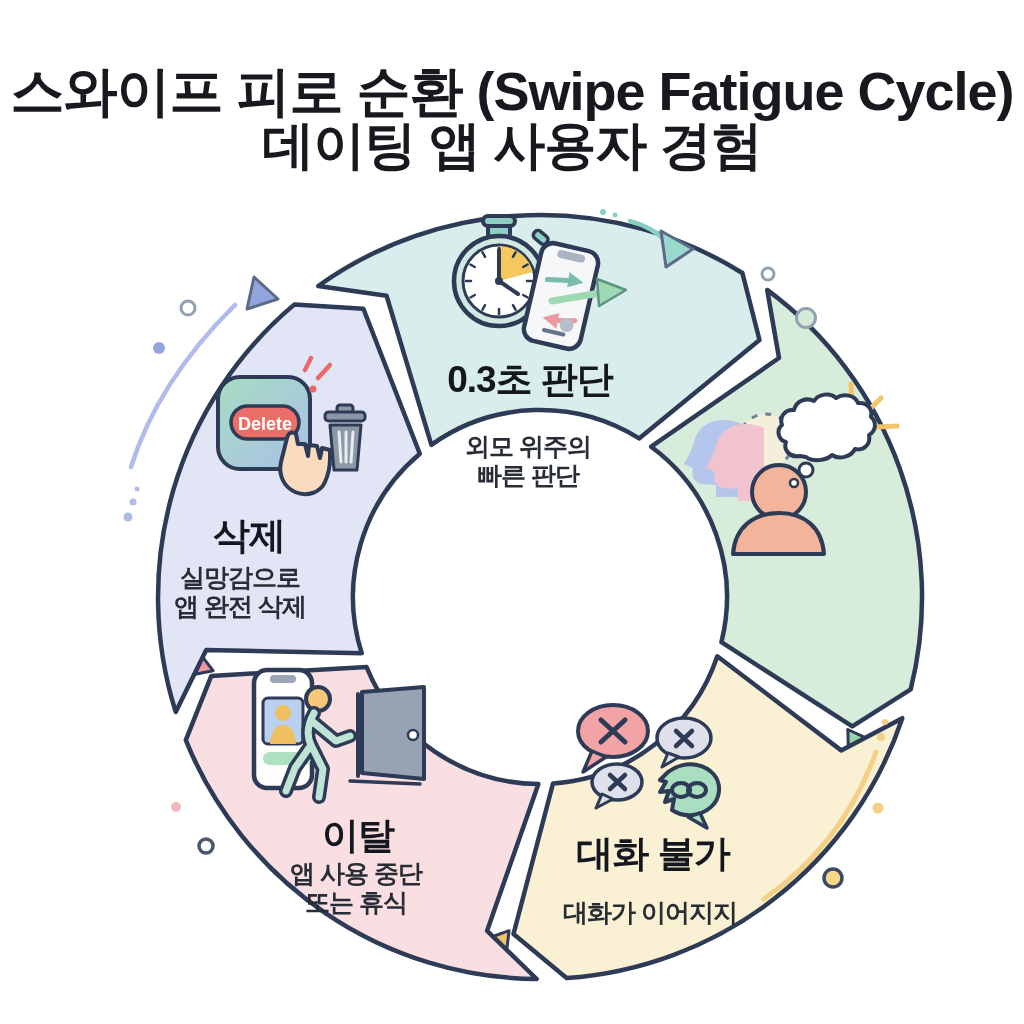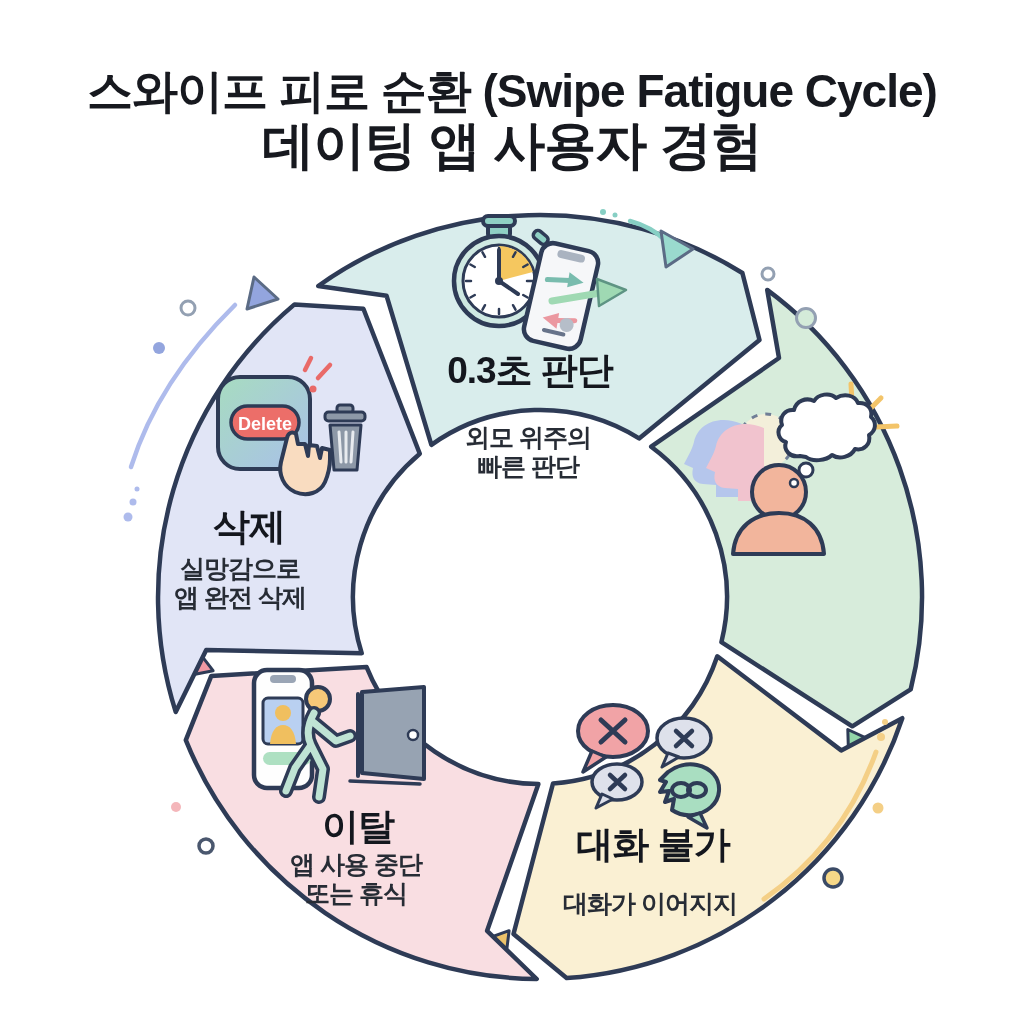--- a/index.html
+++ b/index.html
@@ -1,24 +1,24 @@
 <!DOCTYPE html>
 <html><head>
 <meta charset="utf-8">
 <style>
   html,body{margin:0;padding:0;background:#fff;}
   .stage{position:relative;width:1024px;height:1024px;background:#ffffff;overflow:hidden;
          font-family:"Liberation Sans",sans-serif;}
   .hdr{position:absolute;top:64px;left:0;width:1024px;text-align:center;
        font-weight:800;color:#17191f;letter-spacing:-1px;z-index:3;}
-  .hdr-l1{font-size:46px;line-height:54px;}
+  .hdr-l1{font-size:54px;line-height:54px;}
   .hdr-l2{font-size:52px;line-height:54px;}
   .diagram{position:absolute;left:0;top:0;z-index:1;}
   .seg-label{position:absolute;transform:translate(-50%,-50%);text-align:center;
-             white-space:nowrap;z-index:2;}
+             white-space:nowrap;z-index:2;margin-top:9px;}
   .seg-title{font-size:37px;font-weight:800;color:#14171e;letter-spacing:-1px;}
   .seg-sub{font-size:25px;font-weight:700;color:#272c35;line-height:29px;letter-spacing:-1px;}
   svg text{font-family:"Liberation Sans",sans-serif;}
 </style>
 </head>
 <body>
 
 <div class="stage">
 
   <div class="hdr">

